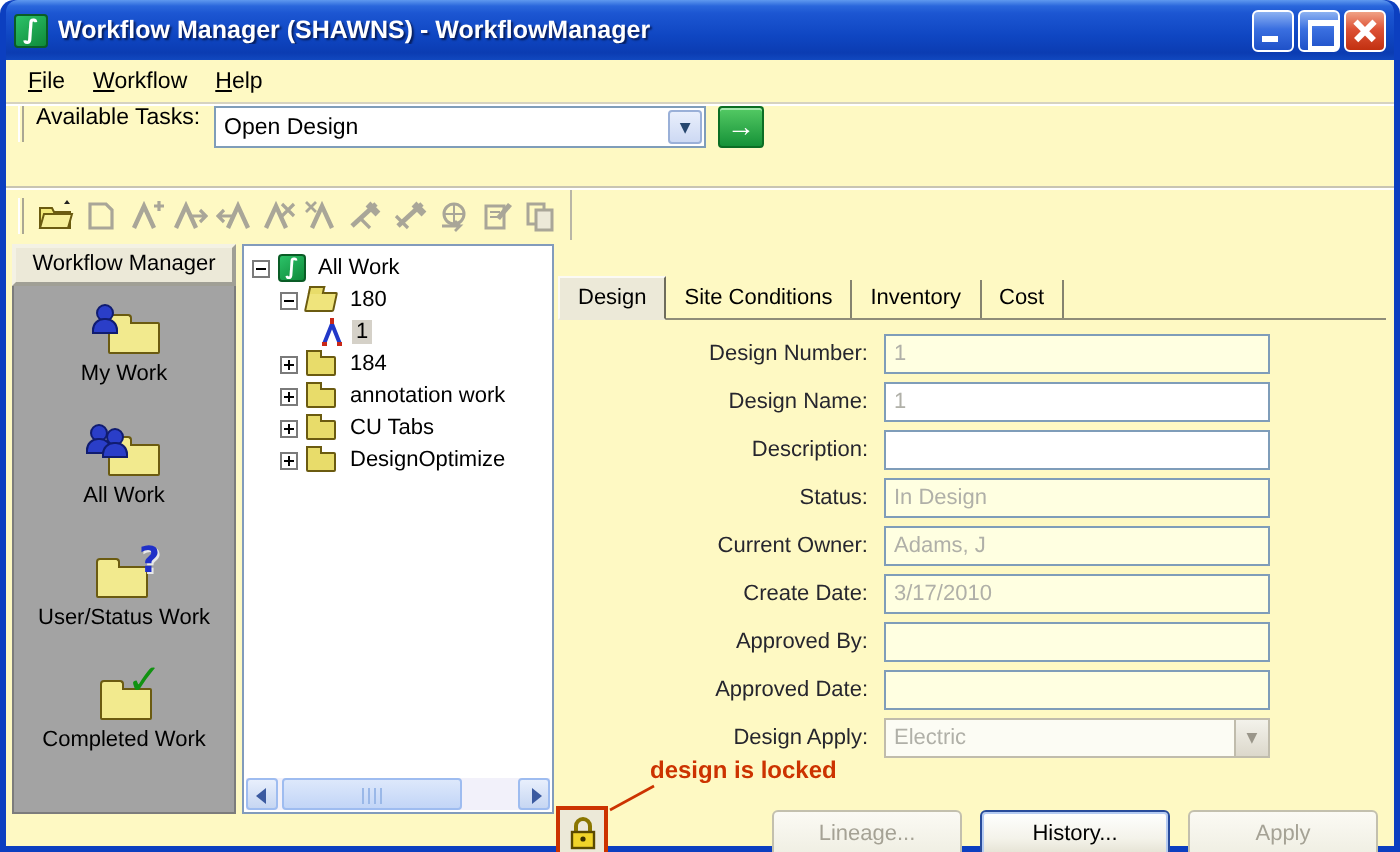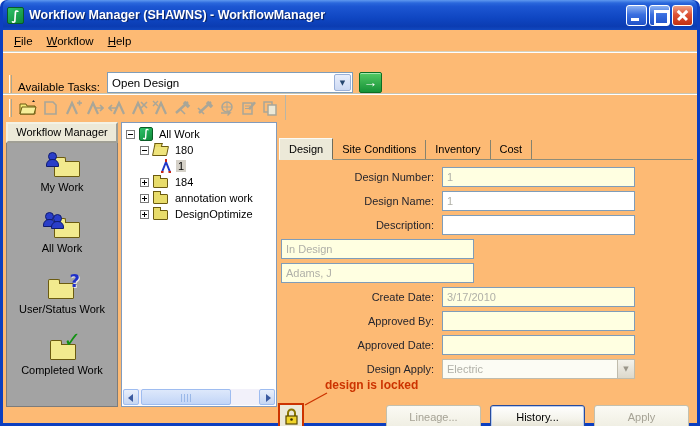--- a/index.html
+++ b/index.html
@@ -17,28 +17,28 @@
     white-space:nowrap; overflow:hidden; }
   .tbtn { width:21px; height:21px; border:1px solid #fff; border-radius:3px; margin-left:2px; flex:none; position:relative; }
   .tbtn.min, .tbtn.max { background:linear-gradient(180deg,#8db2f2 0%,#3a6fe0 45%,#1f51c8 100%); }
   .tbtn.close { background:linear-gradient(180deg,#f0a285 0%,#dd5236 45%,#c23010 100%); }
   .tbtn.min::after { content:""; position:absolute; left:4px; bottom:4px; width:8px; height:3px; background:#fff; }
   .tbtn.max::after { content:""; position:absolute; left:4px; top:4px; width:11px; height:10px; border:2px solid #fff; border-top-width:3px; }
   .tbtn.close::before, .tbtn.close::after { content:""; position:absolute; left:3px; top:8.5px; width:13px; height:2.5px; background:#fff; }
   .tbtn.close::before { transform:rotate(45deg); } .tbtn.close::after { transform:rotate(-45deg); }
 
   
-  .client { height:393px; background:#fdba74; display:flex; flex-direction:column; }
+  .client { height:393px; background:#fef9c3; display:flex; flex-direction:column; }
 
   .menubar { height:22px; display:flex; align-items:center; padding-left:4px; border-bottom:1px solid #d6d3c0; font-size:11.5px; }
   .menuitem { padding:3px 7px; color:#000; }
   .accel { text-decoration:underline; }
 
   .row-etch { border-top:1px solid #fff; }
-  .taskrow { height:42px; display:flex; align-items:flex-end; padding-left:4px; border-bottom:1px solid #c8c5b2; }
+  .taskrow { height:42px; display:flex; align-items:flex-start; padding-left:4px; border-bottom:1px solid #c8c5b2; }
   .gripper { width:3px; height:18px; border-left:1px solid #fff; border-right:1px solid #aaa793; margin:0 6px 0 2px; flex:none; }
   .tasklabel { font-size:11.5px; margin-right:7px; }
   .combo { width:246px; height:21px; background:#fff; border:1px solid #7f9db9; display:flex; align-items:center; }
   .combo-val { flex:1; font-size:11.5px; padding-left:4px; }
   .combo-btn { width:17px; height:17px; margin:1px; background:linear-gradient(180deg,#e9effc,#cdd9f3); border:1px solid #9ab0d8; border-radius:2px;
     display:flex; align-items:center; justify-content:center; font-size:7px; color:#26466e; font-family:"DejaVu Sans",sans-serif; }
   .gobtn { width:23px; height:21px; margin-left:6px; background:linear-gradient(180deg,#54ca64,#169238); border:1px solid #0c6e24; border-radius:2px;
     color:#fff; font-weight:bold; font-size:14px; line-height:18px; text-align:center; box-shadow:inset 0 1px 0 #a5e8ae; }
 
   .toolrow { height:26px; display:flex; align-items:center; padding-left:4px; }
@@ -300,20 +300,25 @@
           <span class="tlabel">184</span>
         </div>
         <div class="trow ind1">
           <span class="exp plus"></span>
           <span class="tfolder"></span>
           <span class="tlabel">annotation work</span>
         </div>
         <div class="trow ind1">
           <span class="exp plus"></span>
           <span class="tfolder"></span>
+          <span class="tlabel">CU Tabs</span>
+        </div>
+        <div class="trow ind1">
+          <span class="exp plus"></span>
+          <span class="tfolder"></span>
           <span class="tlabel">DesignOptimize</span>
         </div>
         <div class="hscroll">
           <span class="sbtn left"></span>
           <span class="strack">
               <span class="sthumb"></span>
             </span>
           <span class="sbtn right"></span>
         </div>
       </div>
@@ -339,25 +344,27 @@
                 <span class="dim">1</span>
               </div>
           </div>
           <div class="frow">
             <label class="flabel">Description:</label>
             <div class="field">
                 <span class="dim"></span>
               </div>
           </div>
           <div class="frow">
+            <label class="flabel">Status:</label>
             <div class="field y">
                 <span class="dim">In Design</span>
               </div>
           </div>
           <div class="frow">
+            <label class="flabel">Current Owner:</label>
             <div class="field y">
                 <span class="dim">Adams, J</span>
               </div>
           </div>
           <div class="frow">
             <label class="flabel">Create Date:</label>
             <div class="field y">
                 <span class="dim">3/17/2010</span>
               </div>
           </div>

